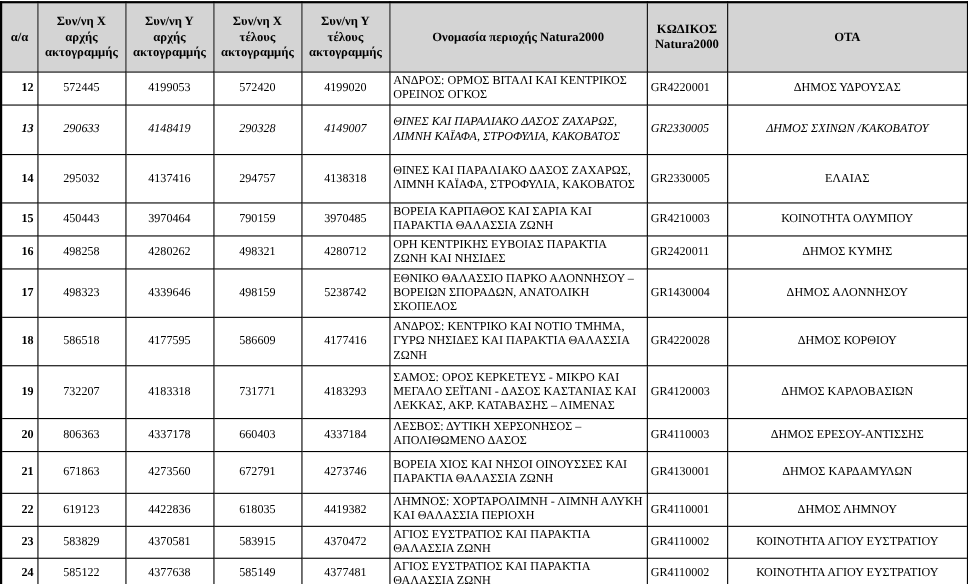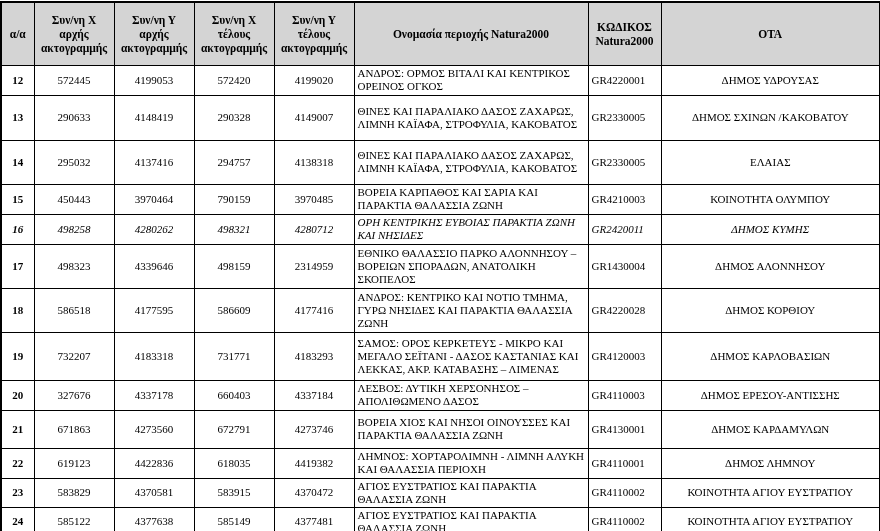--- a/index.html
+++ b/index.html
@@ -40,31 +40,31 @@
     text-align: center;
     padding: 2px 3px;
   }
   table.natura td {
     font-size: 11px;
     line-height: 13px;
     padding: 1px 3px;
     background: #ffffff;
   }
   
-  td.col-aa   { font-weight: bold; text-align: center; }
+  td.col-aa   { font-weight: bold; text-align: right; }
   td.col-x_start, td.col-y_start, td.col-x_end, td.col-y_end { text-align: center; }
   td.col-name { text-align: left; padding-left: 4px; padding-right: 6px; }
   td.col-code { }
   td.col-ota  { text-align: center; padding-left: 8px; }
   
   tbody tr:nth-child(1)  { height: 30px; }
-  tbody tr:nth-child(2)  { height: 45px; }
+  tbody tr:nth-child(2)  { height: 45px; font-style: italic; }
   tbody tr:nth-child(3)  { height: 44px; margin-left: 16px; }
   tbody tr:nth-child(4)  { height: 30px; }
-  tbody tr:nth-child(5)  { height: 30px; font-style: italic; }
+  tbody tr:nth-child(5)  { height: 30px; }
   tbody tr:nth-child(6)  { height: 44px; }
   tbody tr:nth-child(7)  { height: 44px; }
   tbody tr:nth-child(8)  { height: 48px; }
   tbody tr:nth-child(9)  { height: 30px; }
   tbody tr:nth-child(10) { height: 38px; }
   tbody tr:nth-child(11) { height: 30px; }
   tbody tr:nth-child(12) { height: 23px; }
   tbody tr:nth-child(13) { height: 23px; }
 </style>
 </head>
@@ -143,21 +143,21 @@
           <td class="col-y_end">4280712</td>
           <td class="col-name">ΟΡΗ ΚΕΝΤΡΙΚΗΣ ΕΥΒΟΙΑΣ ΠΑΡΑΚΤΙΑ ΖΩΝΗ ΚΑΙ ΝΗΣΙΔΕΣ</td>
           <td class="col-code">GR2420011</td>
           <td class="col-ota">ΔΗΜΟΣ ΚΥΜΗΣ</td>
         </tr>
         <tr>
           <td class="col-aa">17</td>
           <td class="col-x_start">498323</td>
           <td class="col-y_start">4339646</td>
           <td class="col-x_end">498159</td>
-          <td class="col-y_end">2314959</td>
+          <td class="col-y_end">5238742</td>
           <td class="col-name">ΕΘΝΙΚΟ ΘΑΛΑΣΣΙΟ ΠΑΡΚΟ ΑΛΟΝΝΗΣΟΥ – ΒΟΡΕΙΩΝ ΣΠΟΡΑΔΩΝ, ΑΝΑΤΟΛΙΚΗ ΣΚΟΠΕΛΟΣ</td>
           <td class="col-code">GR1430004</td>
           <td class="col-ota">ΔΗΜΟΣ ΑΛΟΝΝΗΣΟΥ</td>
         </tr>
         <tr>
           <td class="col-aa">18</td>
           <td class="col-x_start">586518</td>
           <td class="col-y_start">4177595</td>
           <td class="col-x_end">586609</td>
           <td class="col-y_end">4177416</td>
@@ -170,21 +170,21 @@
           <td class="col-x_start">732207</td>
           <td class="col-y_start">4183318</td>
           <td class="col-x_end">731771</td>
           <td class="col-y_end">4183293</td>
           <td class="col-name">ΣΑΜΟΣ: ΟΡΟΣ ΚΕΡΚΕΤΕΥΣ - ΜΙΚΡΟ ΚΑΙ ΜΕΓΑΛΟ ΣΕΪΤΑΝΙ - ΔΑΣΟΣ ΚΑΣΤΑΝΙΑΣ ΚΑΙ ΛΕΚΚΑΣ, ΑΚΡ. ΚΑΤΑΒΑΣΗΣ – ΛΙΜΕΝΑΣ</td>
           <td class="col-code">GR4120003</td>
           <td class="col-ota">ΔΗΜΟΣ ΚΑΡΛΟΒΑΣΙΩΝ</td>
         </tr>
         <tr>
           <td class="col-aa">20</td>
-          <td class="col-x_start">327676</td>
+          <td class="col-x_start">806363</td>
           <td class="col-y_start">4337178</td>
           <td class="col-x_end">660403</td>
           <td class="col-y_end">4337184</td>
           <td class="col-name">ΛΕΣΒΟΣ: ΔΥΤΙΚΗ ΧΕΡΣΟΝΗΣΟΣ – ΑΠΟΛΙΘΩΜΕΝΟ ΔΑΣΟΣ</td>
           <td class="col-code">GR4110003</td>
           <td class="col-ota">ΔΗΜΟΣ ΕΡΕΣΟΥ-ΑΝΤΙΣΣΗΣ</td>
         </tr>
         <tr>
           <td class="col-aa">21</td>
           <td class="col-x_start">671863</td>

